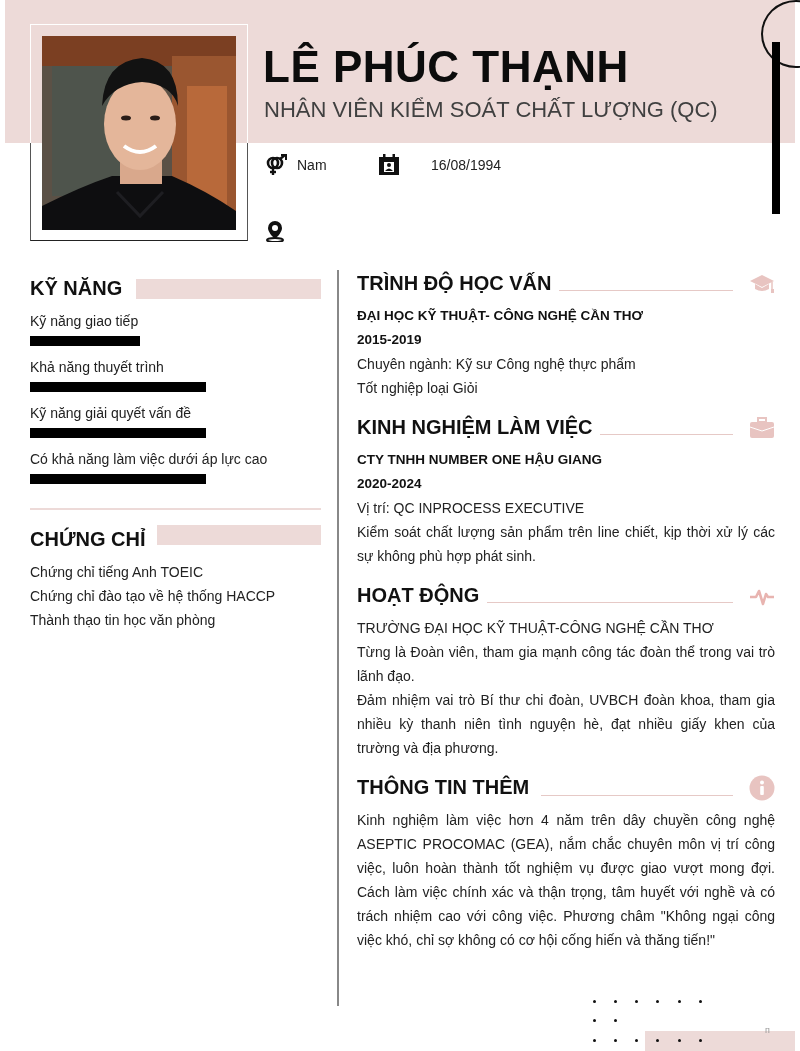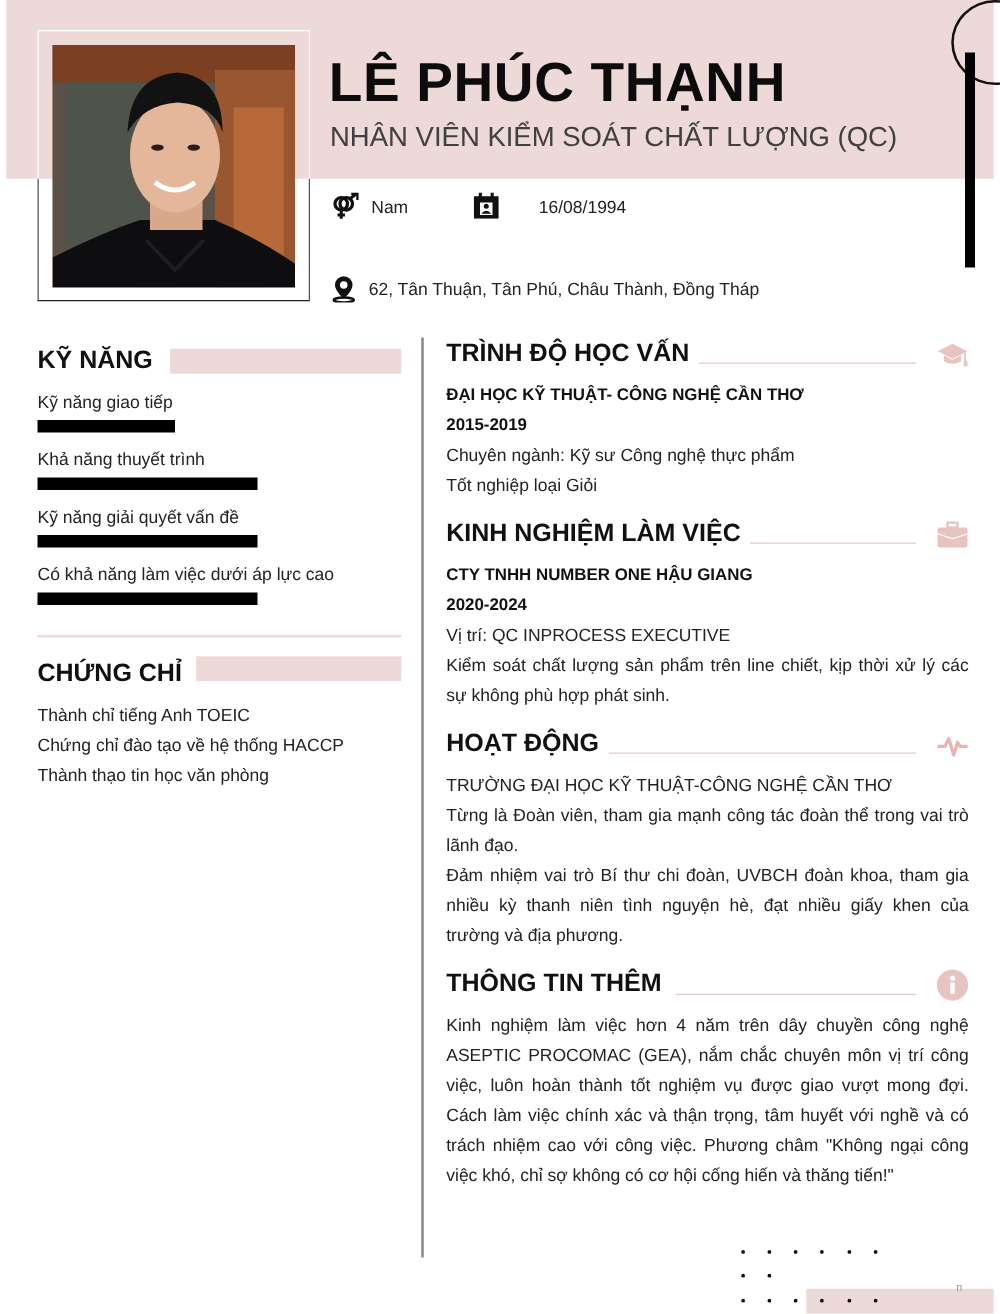--- a/index.html
+++ b/index.html
@@ -95,40 +95,39 @@
   </svg>
   <span>16/08/1994</span>
 </div>
 
 <div class="info" style="left:265px; top:220px;">
   <svg width="20" height="22" viewBox="0 0 20 22">
     <path d="M10 1 A7 7 0 0 1 17 8 C17 13 10 19 10 19 C10 19 3 13 3 8 A7 7 0 0 1 10 1 Z" fill="#111"></path>
     <circle cx="10" cy="8" r="3" fill="#fff"></circle>
     <ellipse cx="10" cy="20" rx="8" ry="2" fill="none" stroke="#111" stroke-width="2"></ellipse>
   </svg>
-  <span>62, Tân Thuận, Tân Phú, Châu Thành, Đồng Tháp</span>
 </div>
 
 <div class="lh" style="left:30px; top:277px;">KỸ NĂNG</div>
 <div class="lbar" style="left:136px; top:279px; width:185px;"></div>
 
 <div class="skill-label" style="top:313px;">Kỹ năng giao tiếp</div>
 <div class="skill-bar" style="top:336px; width:110px;"></div>
 <div class="skill-label" style="top:359px;">Khả năng thuyết trình</div>
 <div class="skill-bar" style="top:382px; width:176px;"></div>
 <div class="skill-label" style="top:405px;">Kỹ năng giải quyết vấn đề</div>
 <div class="skill-bar" style="top:428px; width:176px;"></div>
 <div class="skill-label" style="top:451px;">Có khả năng làm việc dưới áp lực cao</div>
 <div class="skill-bar" style="top:474px; width:176px;"></div>
 
 <div class="lsep"></div>
 
 <div class="lh" style="left:30px; top:528px;">CHỨNG CHỈ</div>
 <div class="lbar" style="left:157px; top:525px; width:164px;"></div>
-<div class="cert" style="top:564px;">Thành chỉ tiếng Anh TOEIC</div>
+<div class="cert" style="top:564px;">Chứng chỉ tiếng Anh TOEIC</div>
 <div class="cert" style="top:588px;">Chứng chỉ đào tạo về hệ thống HACCP</div>
 <div class="cert" style="top:612px;">Thành thạo tin học văn phòng</div>
 
 <div class="col-divider"></div>
 
 <div class="rh" style="top:272px;">TRÌNH ĐỘ HỌC VẤN</div>
 <div class="rline" style="left:559px; top:290px; width:174px;"></div>
 <svg class="ricon" style="left:749px; top:274px;" width="26" height="20" viewBox="0 0 26 20">
   <path d="M13 1 L25 7 L13 13 L1 7 Z" fill="#e8c4c1"></path>
   <path d="M6 10 L6 15 Q13 19 20 15 L20 10 L13 14 Z" fill="#e8c4c1"></path>

